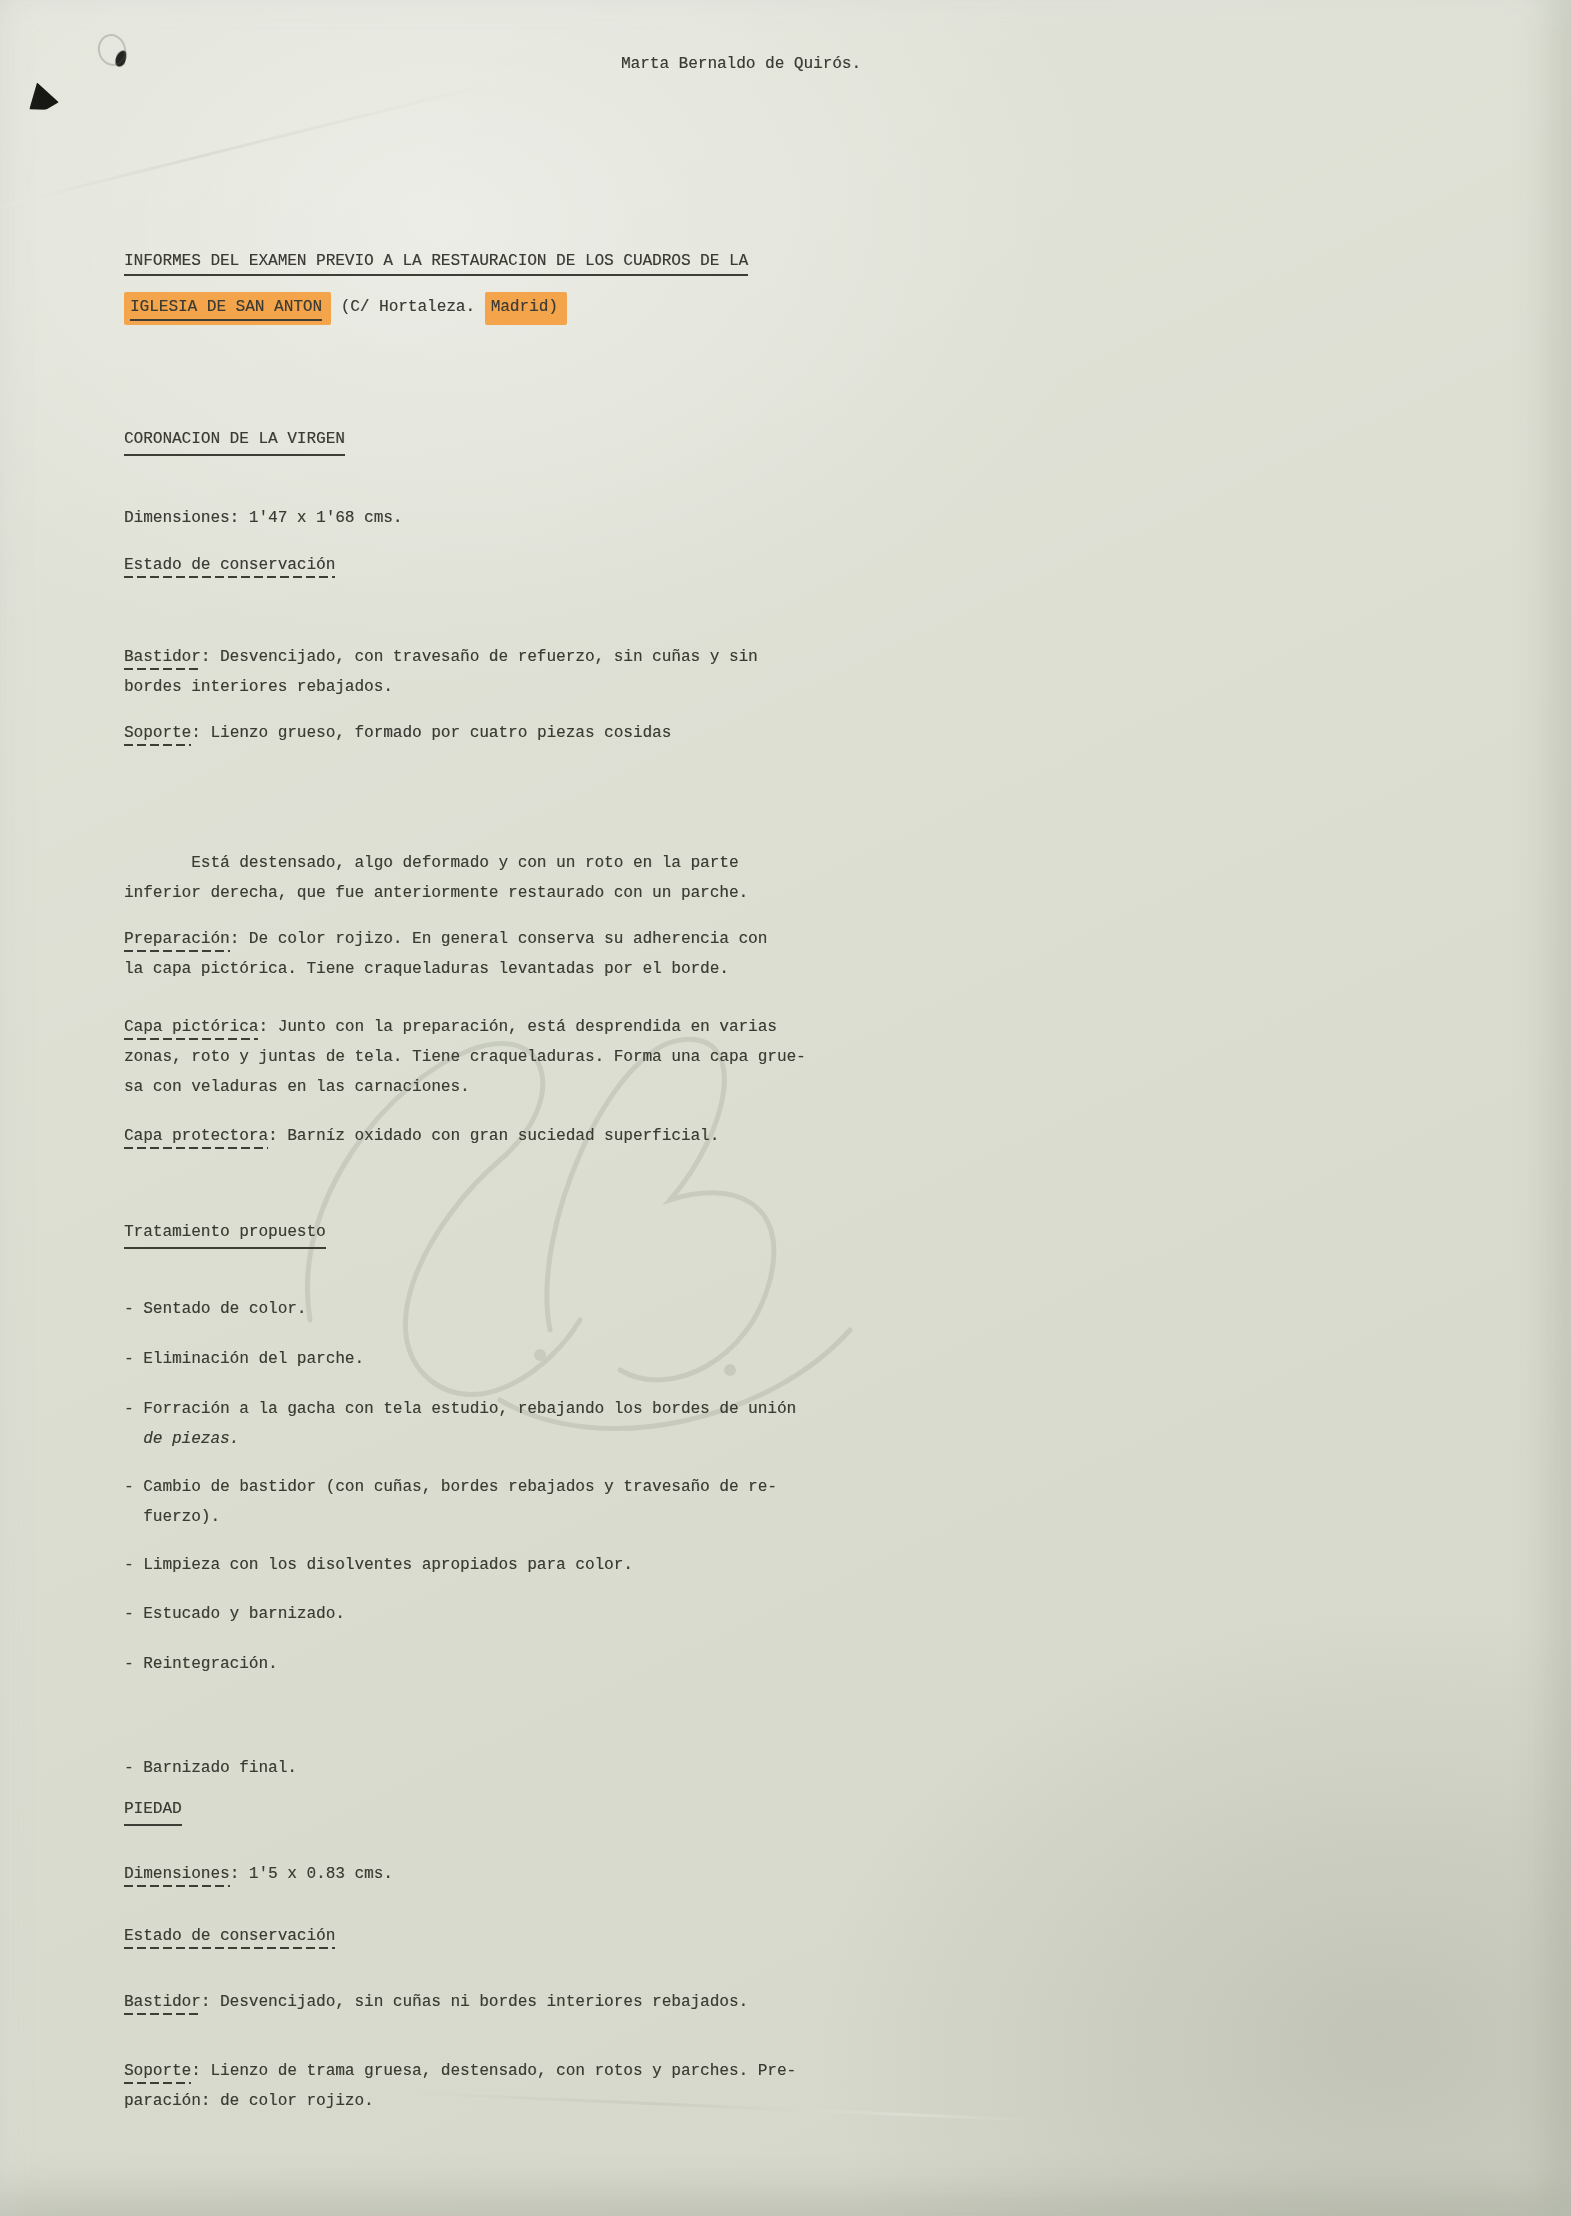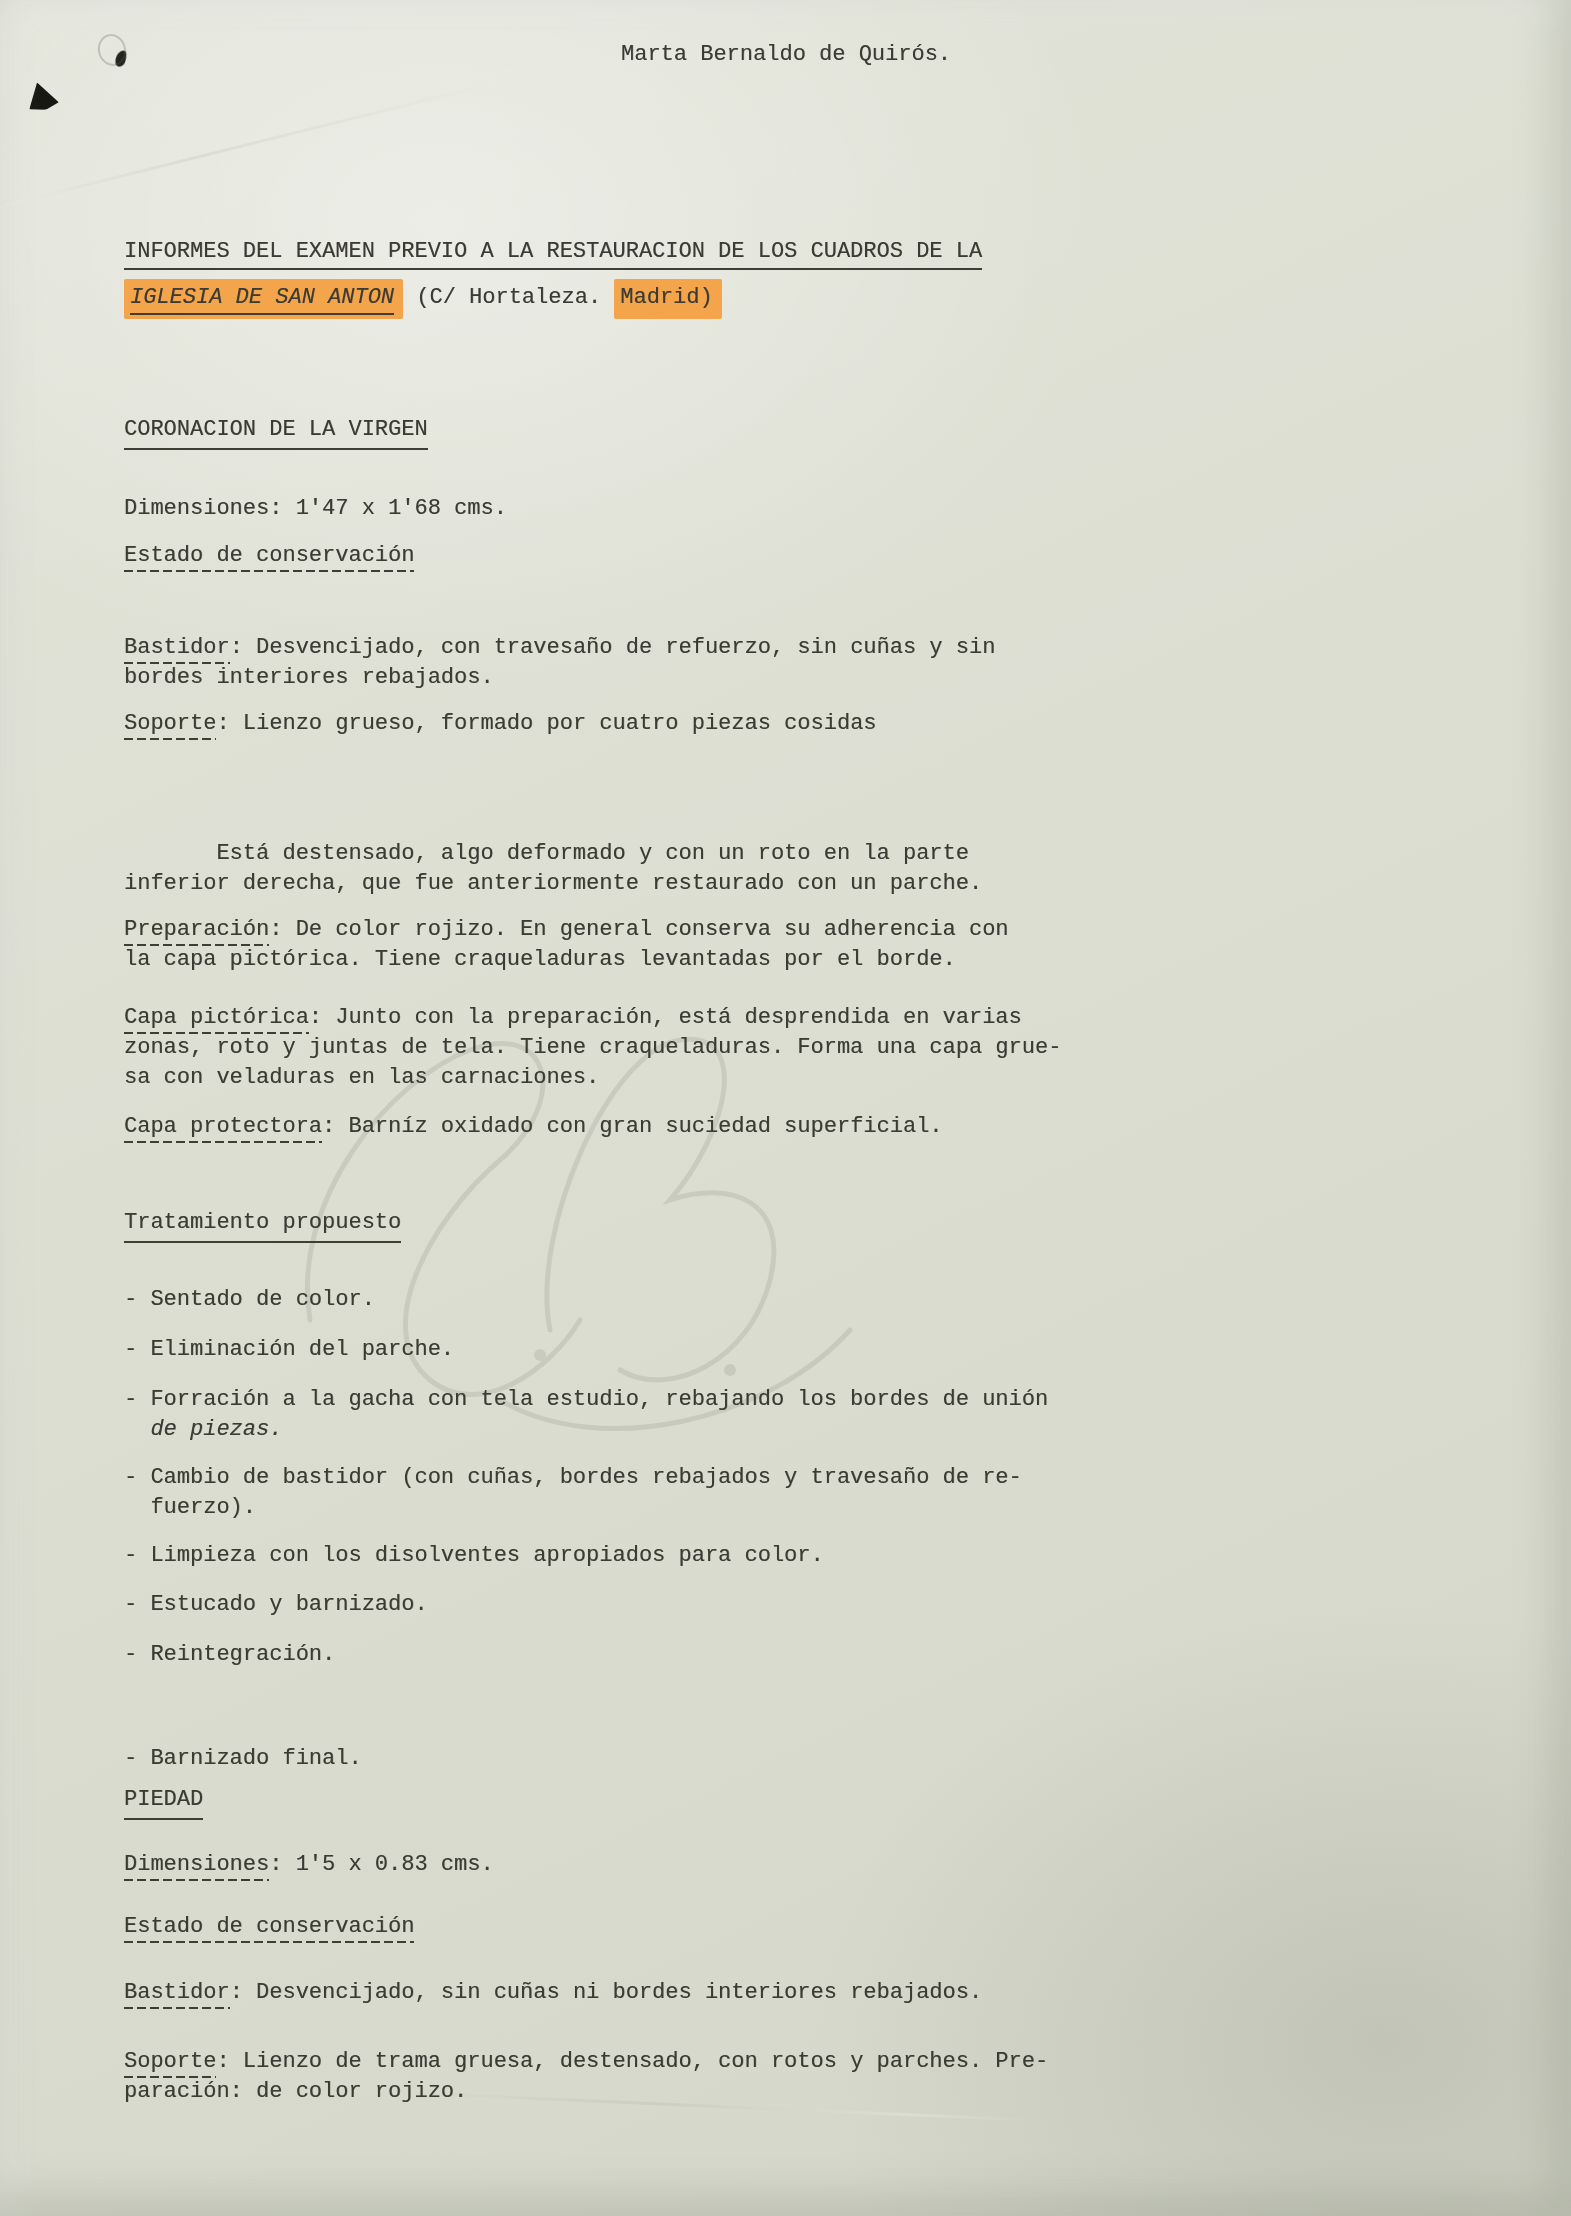--- a/index.html
+++ b/index.html
@@ -9,26 +9,27 @@
       radial-gradient(1100px 760px at 28% 10%, rgba(255,255,255,0.38), rgba(255,255,255,0) 62%),
       radial-gradient(950px 720px at 88% 92%, rgba(88,94,76,0.16), rgba(88,94,76,0) 60%),
       linear-gradient(155deg, #e2e4d9 0%, #dcded2 45%, #d4d6c9 100%);
     font-family:"Liberation Mono","DejaVu Sans Mono",monospace;
     color:#3b3b34;
   }
   .paper-vignette { position:absolute; inset:0; pointer-events:none;
     box-shadow: inset -12px -16px 46px rgba(84,90,70,0.22), inset 8px 10px 34px rgba(255,255,255,0.28); }
   .line {
     position:absolute; left:124px;
-    font-size:22px; line-height:30px; white-space:pre;
+    font-size:16px; line-height:30px; white-space:pre;
     text-shadow:0.4px 0.4px 0.6px rgba(59,59,52,0.45);
+    margin-top:9px;
   }
   .u-solid { border-bottom:2.5px solid #3e3e37; padding-bottom:6px; }
   .u-deep  { padding-bottom:4px; }
-  .u-tight { padding-bottom:3px;font-style:italic; }
+  .u-tight { padding-bottom:3px; }
   .u-dash {
     background-image:repeating-linear-gradient(90deg,#3e3e37 0px,#3e3e37 9px,transparent 9px,transparent 13px);
     background-repeat:no-repeat; background-position:0 100%; background-size:100% 2.5px;
     padding-bottom:4px;
   }
   .hl { background:#f4a54b; padding:6px 9px 9px 6px; border-radius:2px; }
   .watermark { position:absolute; left:250px; top:900px; opacity:0.15; pointer-events:none; }
   .ink-blob { position:absolute; left:28px; top:82px; width:30px; height:28px;
     background:#171713; clip-path:polygon(35% 0%,100% 78%,55% 100%,0% 92%);
     transform:rotate(-6deg); filter:blur(0.4px); }

